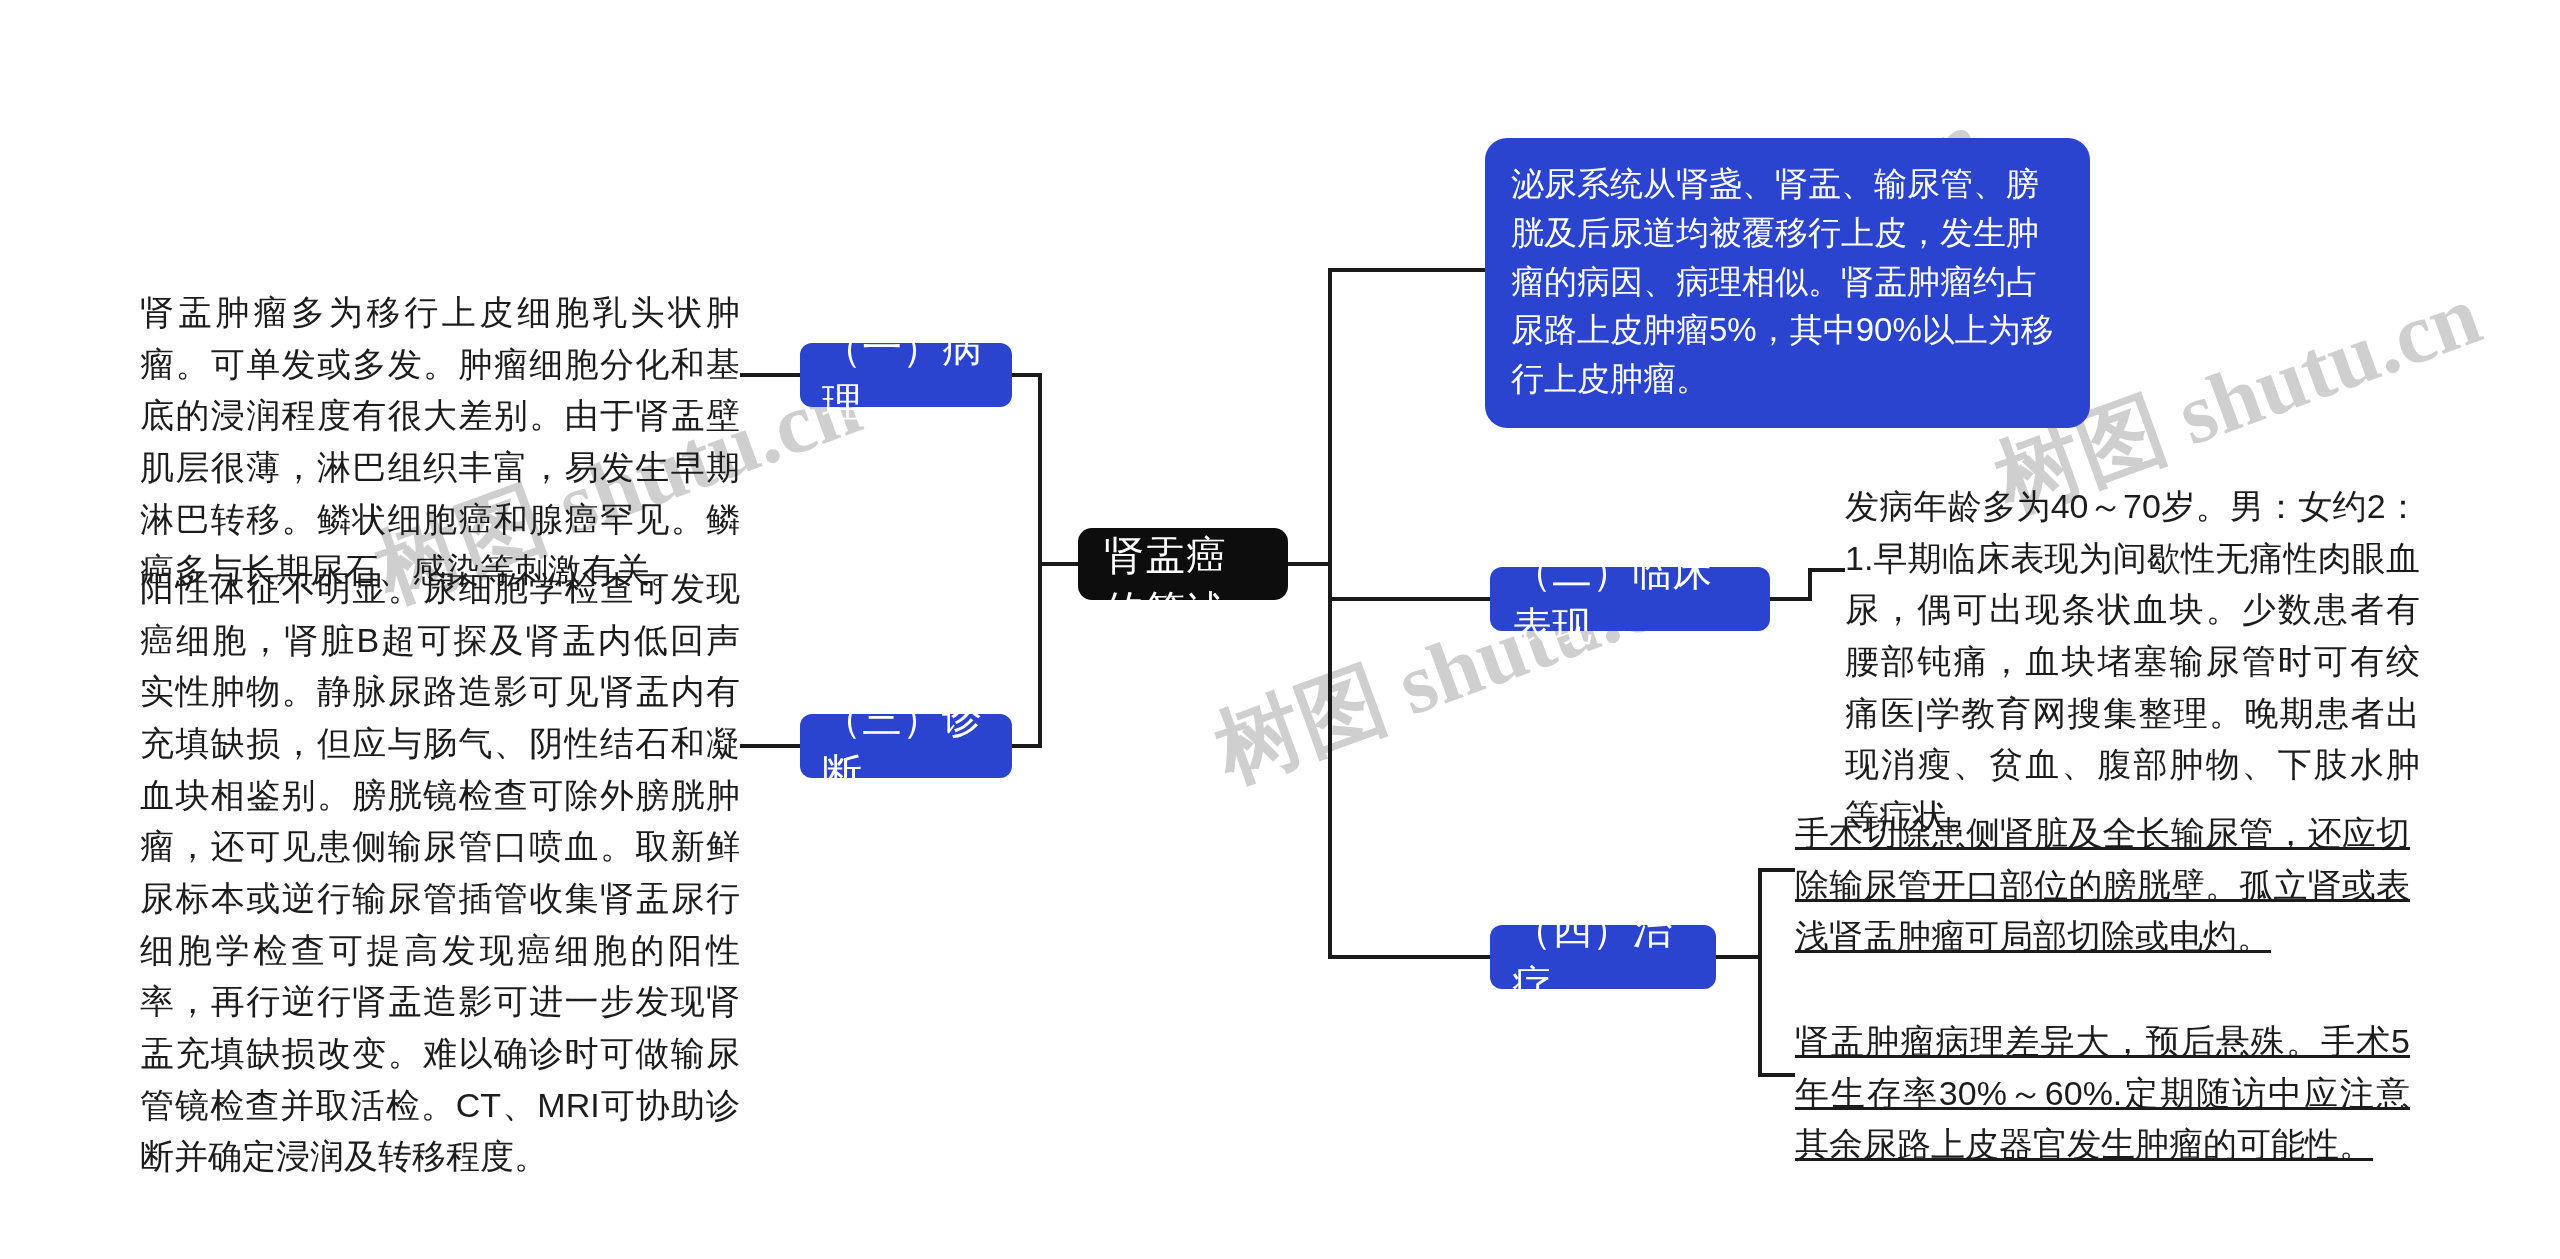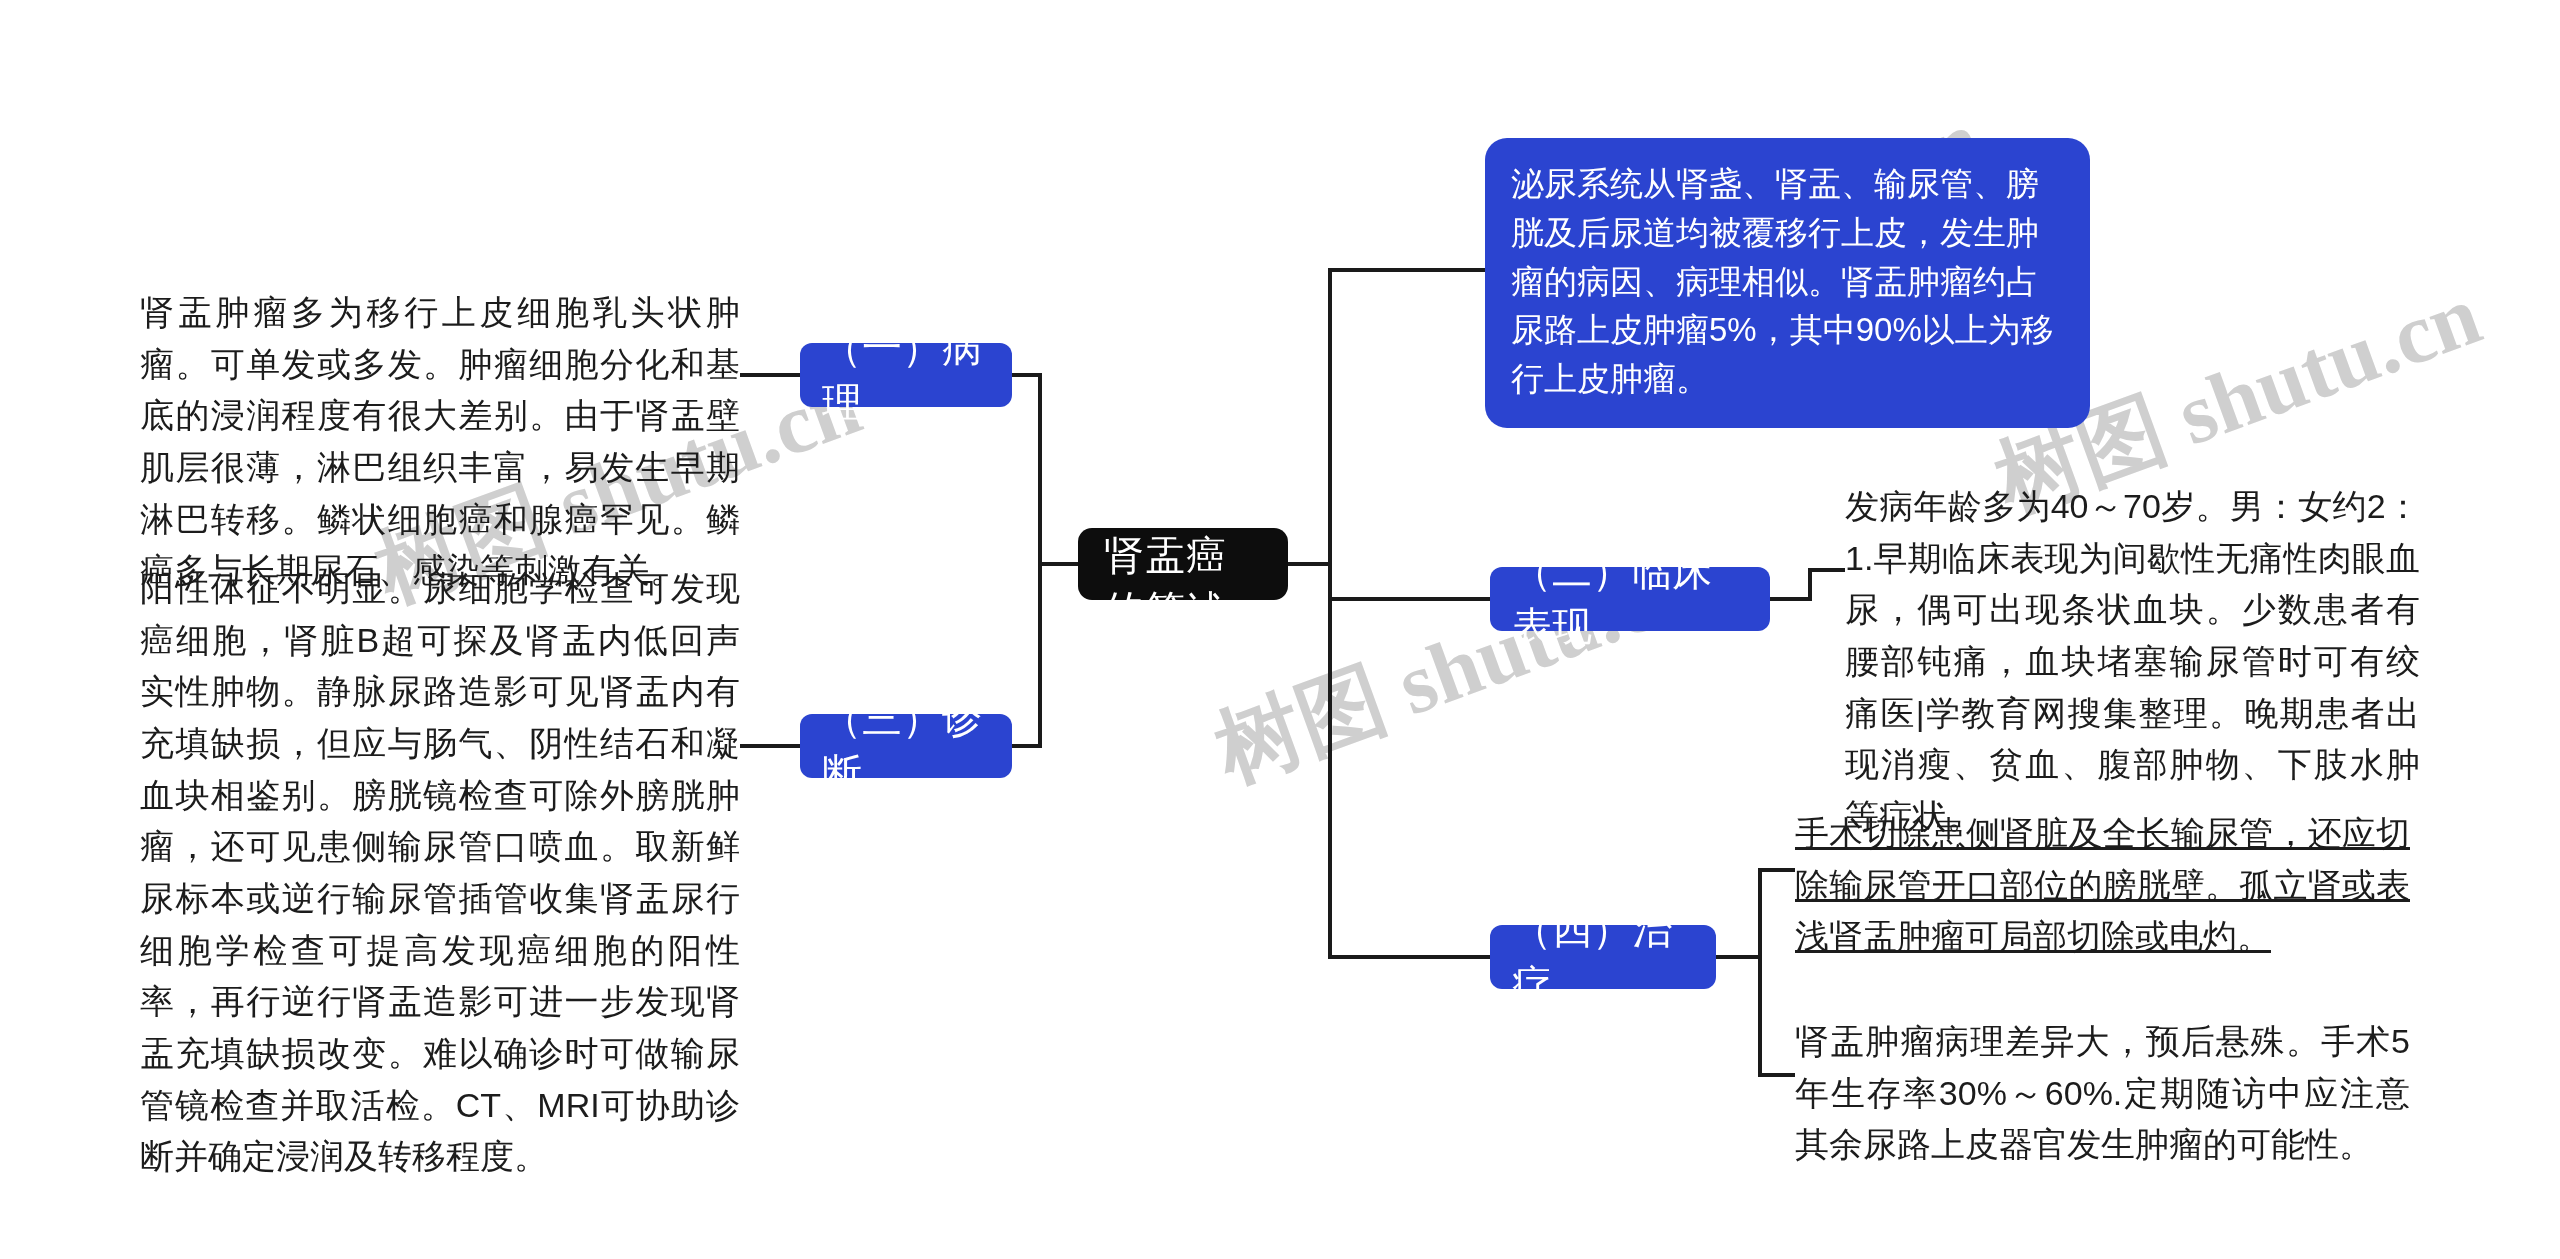--- a/index.html
+++ b/index.html
@@ -102,21 +102,21 @@
   #branch-1        { left: 800px;  top: 343px;  width: 212px; height: 64px; }
   #branch-2        { left: 1490px; top: 567px;  width: 280px; height: 64px; }
   #branch-3        { left: 800px;  top: 714px;  width: 212px; height: 64px; }
   #branch-4        { left: 1490px; top: 925px;  width: 226px; height: 64px; justify-content: flex-end; }
 
   #leaf-pathology-text  { left: 140px;  top: 287px;  width: 600px; }
   #leaf-etiology-box    { left: 1485px; top: 138px;  width: 605px; }
   #leaf-clinical-text   { left: 1845px; top: 481px;  width: 575px; }
   #leaf-diagnosis-text  { left: 140px;  top: 563px;  width: 600px; }
   #leaf-surgery-text    { left: 1795px; top: 808px;  width: 615px; text-decoration: underline; }
-  #leaf-prognosis-text  { left: 1795px; top: 1016px; width: 615px; }
+  #leaf-prognosis-text  { left: 1795px; top: 1016px; width: 615px; text-decoration: underline; }
 </style>
 </head>
 <body>
 
 <div id="watermark-layer">
   <div class="wm wm-a">树图 shutu.cn</div>
   <div class="wm wm-b">树图 shutu.cn</div>
   <div class="wm wm-c">树图 shutu.cn</div>
   <div class="wm wm-d">树图 shutu.cn</div>
 </div>

